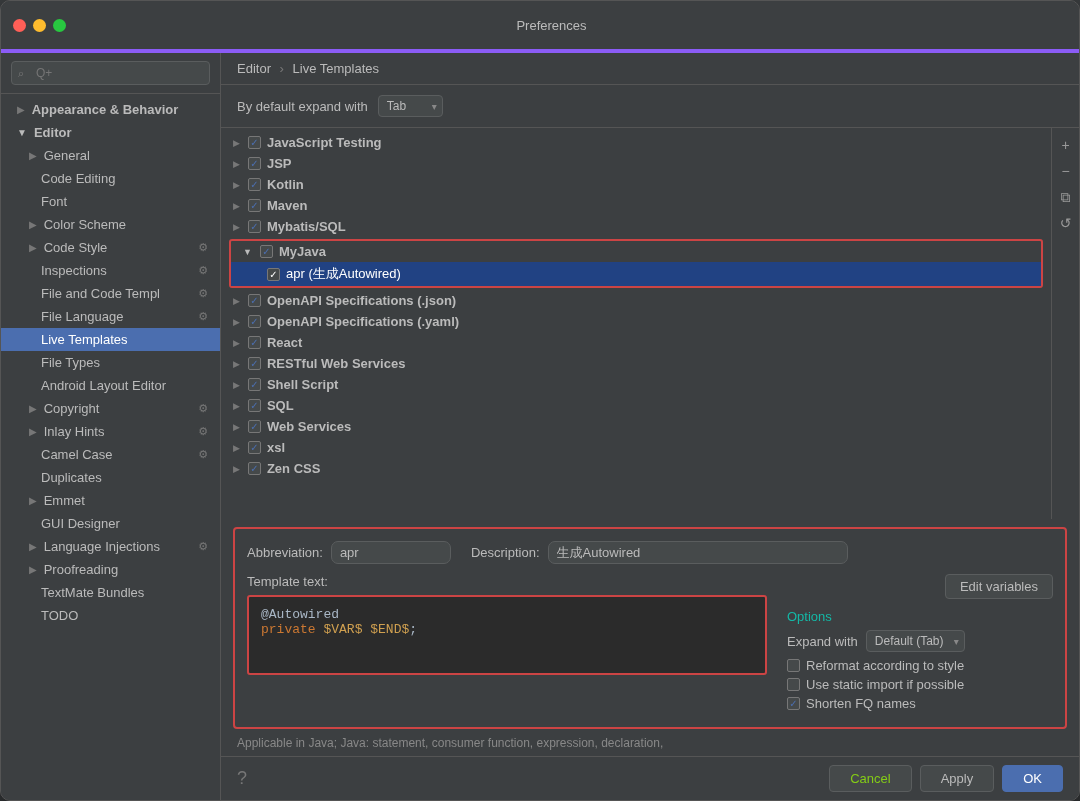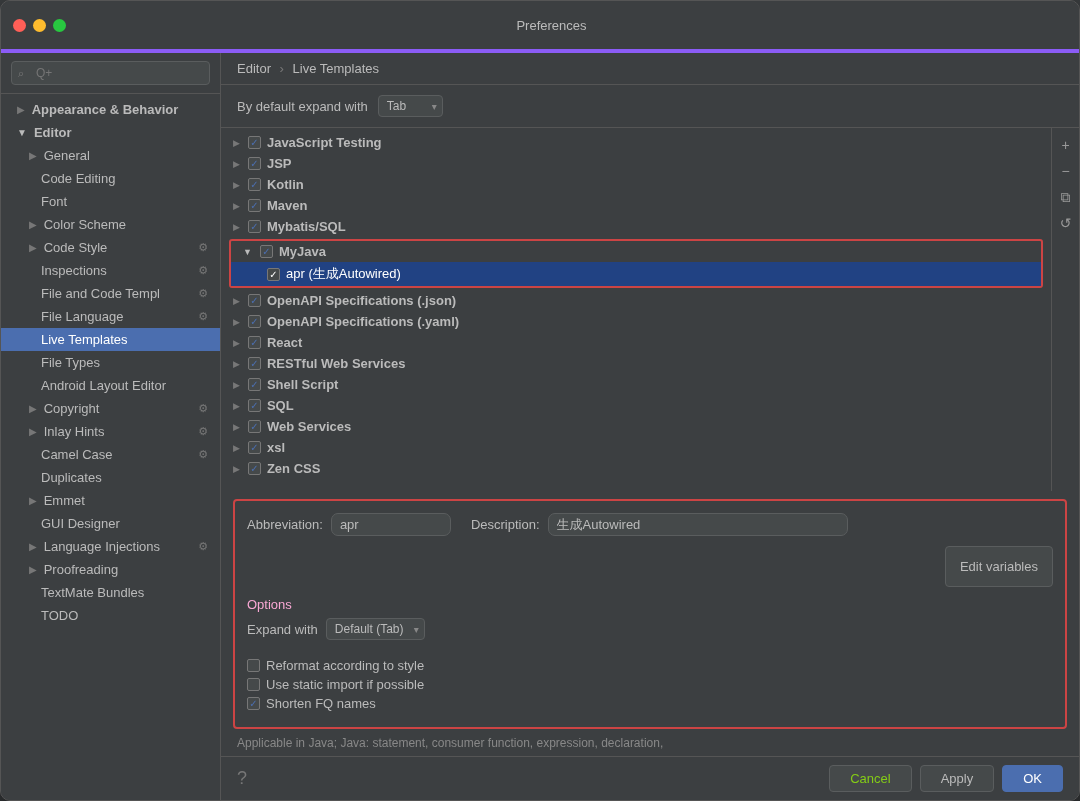--- a/index.html
+++ b/index.html
@@ -311,35 +311,35 @@
       display: flex;
       flex-direction: column;
       gap: 10px;
     }
     .edit-vars-btn {
       align-self: flex-end;
       background: #45494a;
       border: 1px solid #5a5d5e;
       border-radius: 4px;
       color: #bbbbbb;
-      padding: 12px 14px;
+      padding: 4px 14px;
       font-size: 13px;
       cursor: pointer;
     }
     .options-section-label {
-      color: #f9a8d4;
+      color: #14b8a6;
       font-size: 13px;
       font-weight: 500;
       margin-bottom: 6px;
     }
     .expand-with-row {
       display: flex;
       align-items: center;
       gap: 8px;
-      margin-bottom: 18px;
+      margin-bottom: 6px;
     }
     .checkbox-row {
       display: flex;
       align-items: center;
       gap: 6px;
       margin-bottom: 4px;
       font-size: 13px;
       color: #bbbbbb;
     }
     .applicable-text {
@@ -619,20 +619,31 @@
             <span class="field-label">Abbreviation:</span>
             <input class="field-input" type="text" value="apr" style="">
           </div>
           <div class="field-group">
             <span class="field-label">Description:</span>
             <input class="field-input field-input-wide" type="text" value="生成Autowired" style="">
           </div>
         </div>
 
         <div class="bottom-row2">
+          <div class="template-text-section">
+            <div class="template-text-label">Template text:</div>
+            <div class="code-box">
+              <div>
+                <span class="code-white">@Autowired</span>
+              </div>
+              <div>
+                <span class="code-keyword">private </span><span class="code-var">$VAR$</span><span class="code-white"> </span><span class="code-var">$END$</span><span class="code-white">;</span>
+              </div>
+            </div>
+          </div>
           <div class="right-options">
             <button class="edit-vars-btn">Edit variables</button>
             <div>
               <div class="options-section-label">Options</div>
               <div class="expand-with-row">
                 <span class="field-label">Expand with</span>
                 <div class="select-wrap">
                   <select class="styled-select">
                     <option>Default (Tab)</option>
                     <option>Tab</option>

